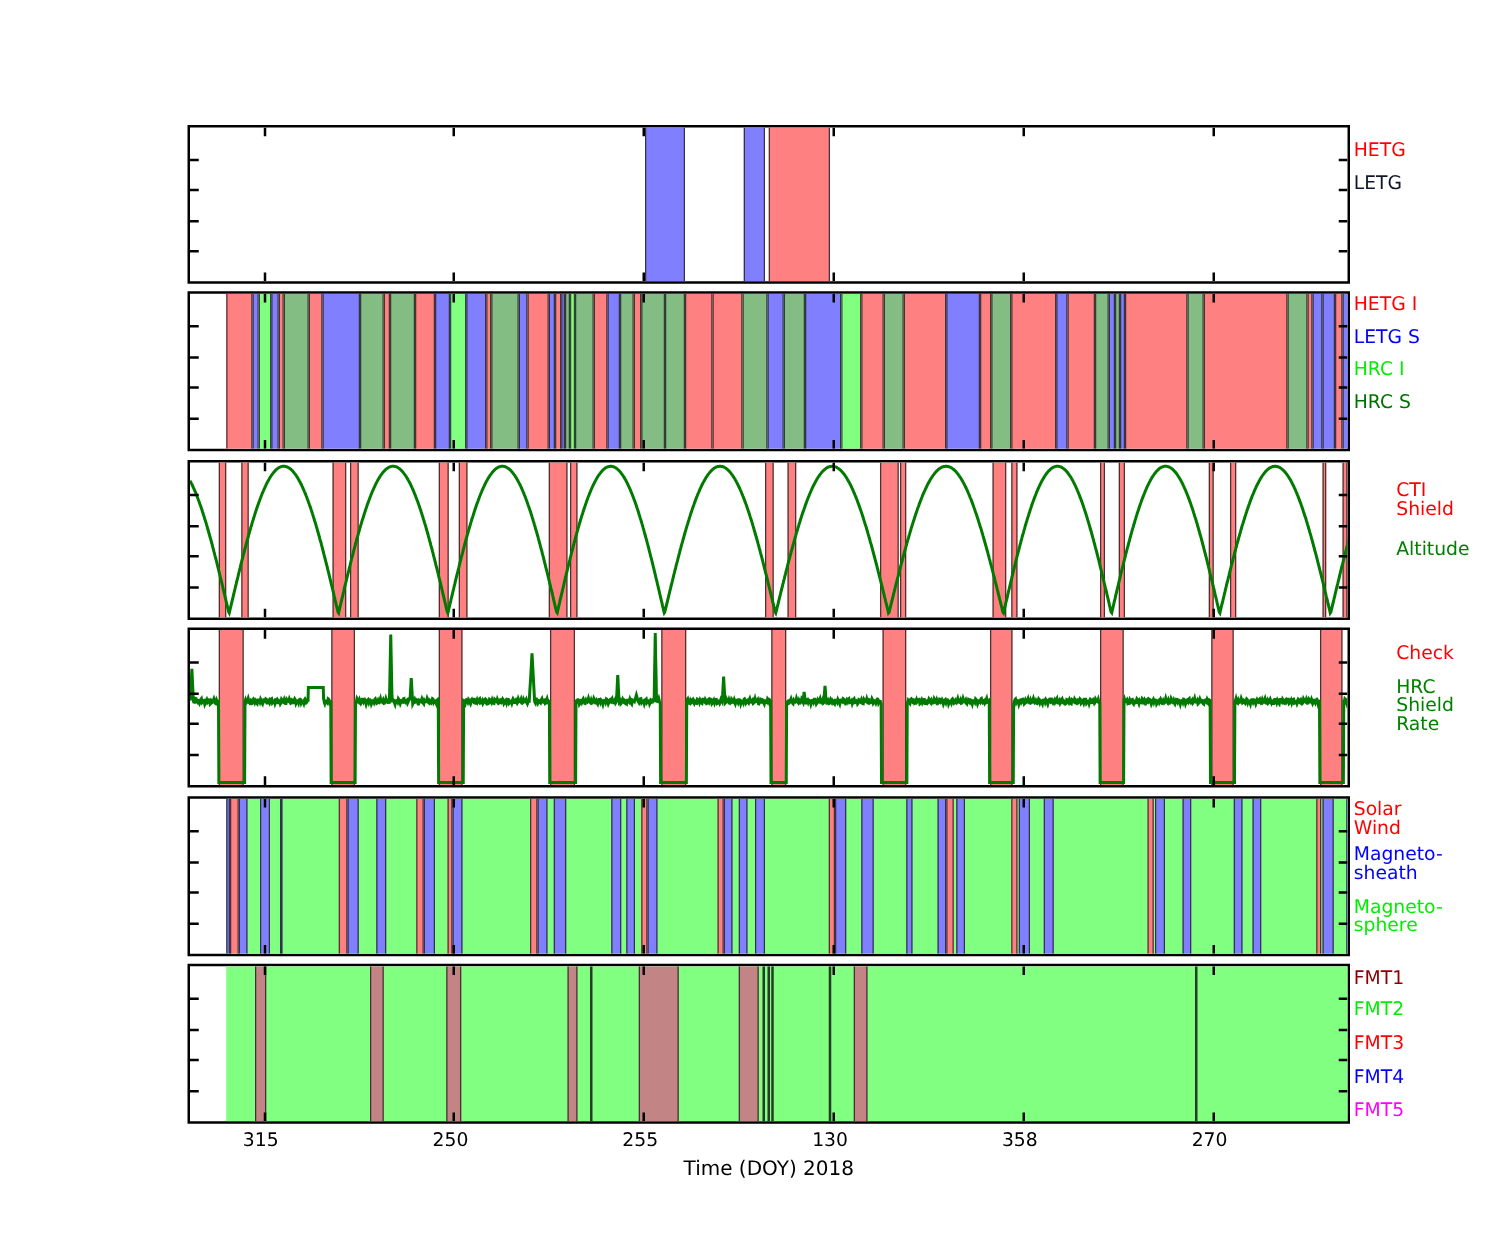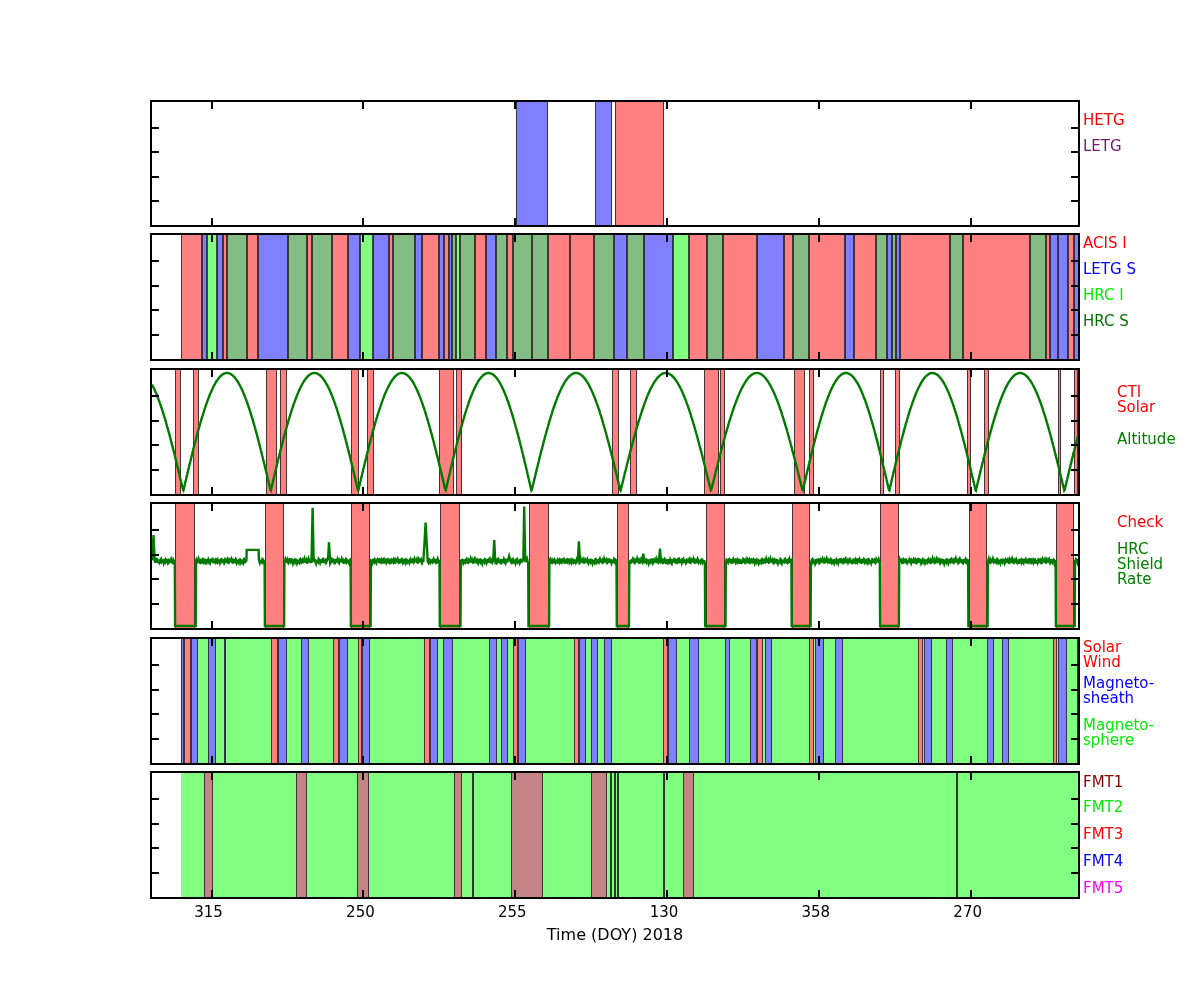--- a/index.html
+++ b/index.html
@@ -305,27 +305,27 @@
       <div class="ytick" style="top: 24.8px; right: 0px;"></div>
       <div class="ytick" style="top: 49.6px; left: 0px;"></div>
       <div class="ytick" style="top: 49.6px; right: 0px;"></div>
       <div class="ytick" style="top: 74.4px; left: 0px;"></div>
       <div class="ytick" style="top: 74.4px; right: 0px;"></div>
       <div class="ytick" style="top: 99.2px; left: 0px;"></div>
       <div class="ytick" style="top: 99.2px; right: 0px;"></div>
     </div>
   <div id="legend-layer">
       <div class="legend-entry" style="left: 1083px; top: 113px; color: rgb(255, 0, 0);">HETG</div>
-      <div class="legend-entry" style="left: 1083px; top: 139px; color: #701a75;">LETG</div>
-      <div class="legend-entry" style="left: 1083px; top: 236px; color: rgb(255, 0, 0);">ACIS I</div>
+      <div class="legend-entry" style="left: 1083px; top: 139px; color: #0f172a;">LETG</div>
+      <div class="legend-entry" style="left: 1083px; top: 236px; color: rgb(255, 0, 0);">HETG I</div>
       <div class="legend-entry" style="left: 1083px; top: 262px; color: rgb(0, 0, 255);">LETG S</div>
       <div class="legend-entry" style="left: 1083px; top: 288px; color: rgb(0, 238, 0);">HRC I</div>
       <div class="legend-entry" style="left: 1083px; top: 314px; color: rgb(0, 112, 0);">HRC S</div>
       <div class="legend-entry" style="left: 1117px; top: 385px; color: rgb(255, 0, 0);">CTI
-Solar</div>
+Shield</div>
       <div class="legend-entry" style="left: 1117px; top: 432px; color: rgb(0, 128, 0);">Altitude</div>
       <div class="legend-entry" style="left: 1117px; top: 515px; color: rgb(255, 0, 0);">Check</div>
       <div class="legend-entry" style="left: 1117px; top: 542px; color: rgb(0, 128, 0);">HRC
 Shield
 Rate</div>
       <div class="legend-entry" style="left: 1083px; top: 640px; color: rgb(255, 0, 0);">Solar
 Wind</div>
       <div class="legend-entry" style="left: 1083px; top: 676px; color: rgb(0, 0, 255);">Magneto-
 sheath</div>
       <div class="legend-entry" style="left: 1083px; top: 718px; color: rgb(0, 238, 0);">Magneto-

